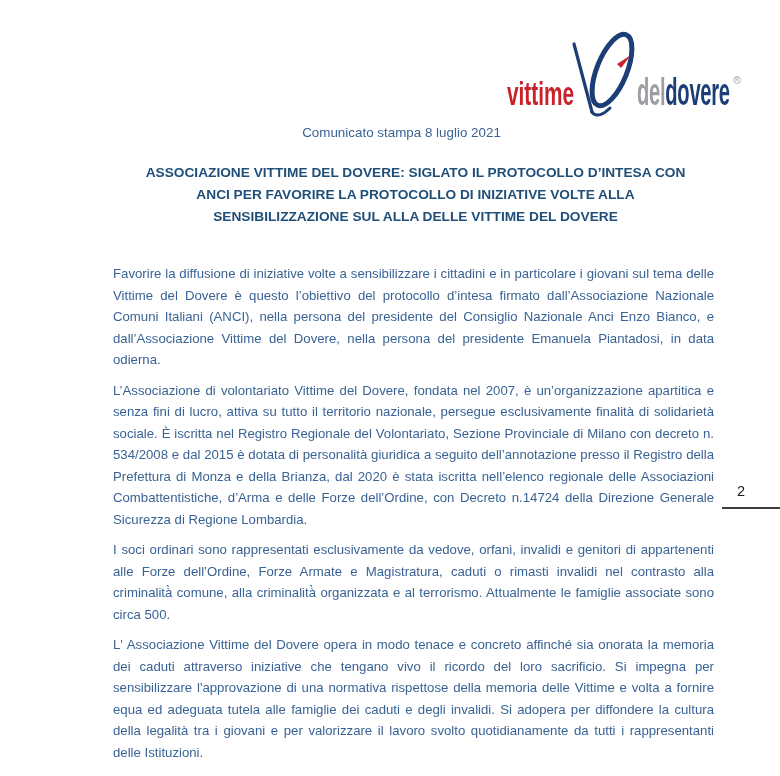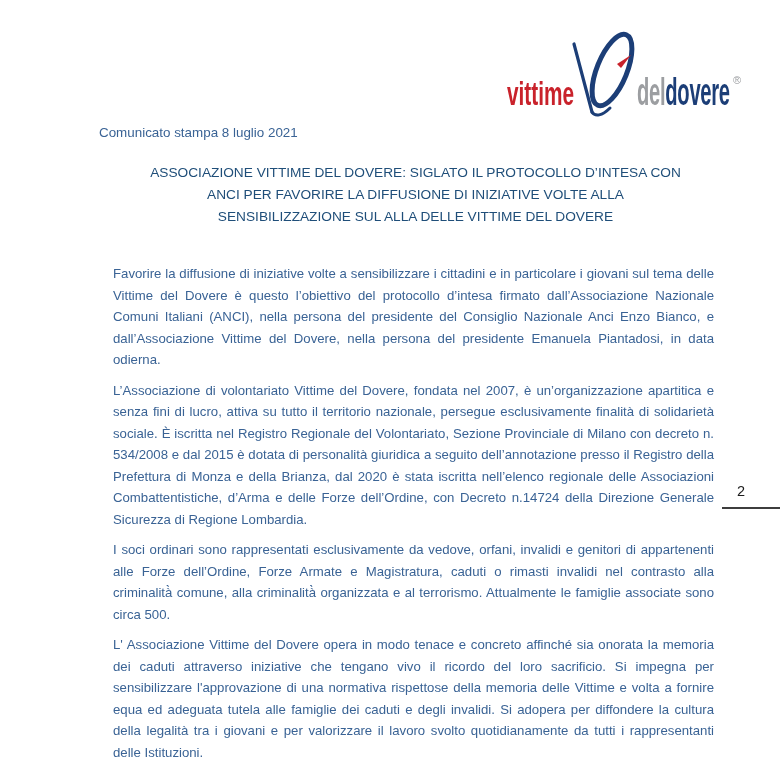--- a/index.html
+++ b/index.html
@@ -35,26 +35,26 @@
   .logo .del{color:var(--logo-gray);}
   .logo .dovere{color:var(--logo-navy);}
   .logo .reg{
     position:absolute;left:226px;top:40px;
     font-size:11px;color:var(--logo-gray);font-weight:normal;
   }
 
   
   .dateline{
     position:absolute;left:113px;top:125px;width:605px;
-    text-align:left;font-size:13.4px;color:var(--body-text);
+    text-align:center;font-size:13.4px;color:var(--body-text);
     transform:translateX(-14px);
   }
   .doc-title{
     position:absolute;left:113px;top:162px;width:605px;
-    text-align:center;color:var(--heading);font-weight:normal;
+    text-align:center;color:var(--heading);font-weight:bold;
     font-size:13.7px;line-height:22px;
   }
   .doc-title .tline{white-space:nowrap;}
 
   
   .bodycol{
     position:absolute;left:113px;top:263px;width:605px;
     color:var(--body-text);font-size:13.2px;line-height:21.5px;
     text-align:justify;
   }
@@ -84,21 +84,21 @@
       <path d="M53,36 L67,27 L57,40 Z" fill="var(--logo-red)"></path>
     </svg>
     <span class="dd"><span class="del">del</span><span class="dovere">dovere</span></span>
     <span class="reg">®</span>
   </div>
 
   <div class="dateline">Comunicato stampa 8 luglio 2021</div>
 
   <div class="doc-title">
     <div class="tline">ASSOCIAZIONE VITTIME DEL DOVERE: SIGLATO IL PROTOCOLLO D’INTESA CON</div>
-    <div class="tline">ANCI PER FAVORIRE LA DIFFUSIONE DI INIZIATIVE VOLTE ALLA</div>
+    <div class="tline">ANCI PER FAVORIRE LA PROTOCOLLO DI INIZIATIVE VOLTE ALLA</div>
     <div class="tline">SENSIBILIZZAZIONE SUL ALLA DELLE VITTIME DEL DOVERE</div>
   </div>
 
   <div class="bodycol">
     <p>Favorire la diffusione di iniziative volte a sensibilizzare i cittadini e in particolare i giovani sul tema delle Vittime del Dovere è questo l’obiettivo del protocollo d’intesa firmato dall’Associazione Nazionale Comuni Italiani (ANCI), nella persona del presidente del Consiglio Nazionale Anci Enzo Bianco, e dall’Associazione Vittime del Dovere, nella persona del presidente Emanuela Piantadosi, in data odierna.</p>
     <p>L’Associazione di volontariato Vittime del Dovere, fondata nel 2007, è un’organizzazione apartitica e senza fini di lucro, attiva su tutto il territorio nazionale, persegue esclusivamente finalità di solidarietà sociale. È iscritta nel Registro Regionale del Volontariato, Sezione Provinciale di Milano con decreto n. 534/2008 e dal 2015 è dotata di personalità giuridica a seguito dell’annotazione presso il Registro della Prefettura di Monza e della Brianza, dal 2020 è stata iscritta nell’elenco regionale delle Associazioni Combattentistiche, d’Arma e delle Forze dell’Ordine, con Decreto n.14724 della Direzione Generale Sicurezza di Regione Lombardia.</p>
     <p>I soci ordinari sono rappresentati esclusivamente da vedove, orfani, invalidi e genitori di appartenenti alle Forze dell’Ordine, Forze Armate e Magistratura, caduti o rimasti invalidi nel contrasto alla criminalità̀ comune, alla criminalità̀ organizzata e al terrorismo. Attualmente le famiglie associate sono circa 500.</p>
     <p>L' Associazione Vittime del Dovere opera in modo tenace e concreto affinché sia onorata la memoria dei caduti attraverso iniziative che tengano vivo il ricordo del loro sacrificio. Si impegna per sensibilizzare l'approvazione di una normativa rispettose della memoria delle Vittime e volta a fornire equa ed adeguata tutela alle famiglie dei caduti e degli invalidi. Si adopera per diffondere la cultura della legalità tra i giovani e per valorizzare il lavoro svolto quotidianamente da tutti i rappresentanti delle Istituzioni.</p>
   </div>
 

